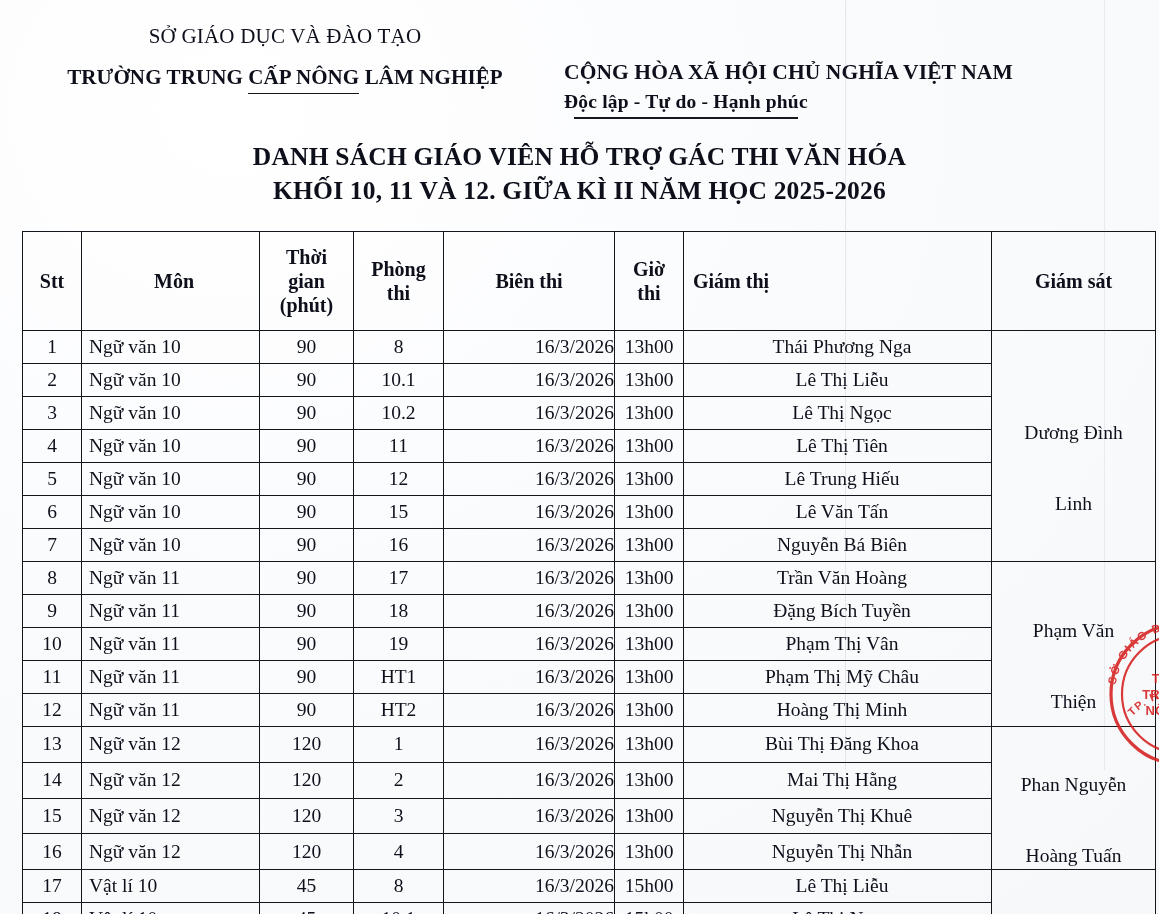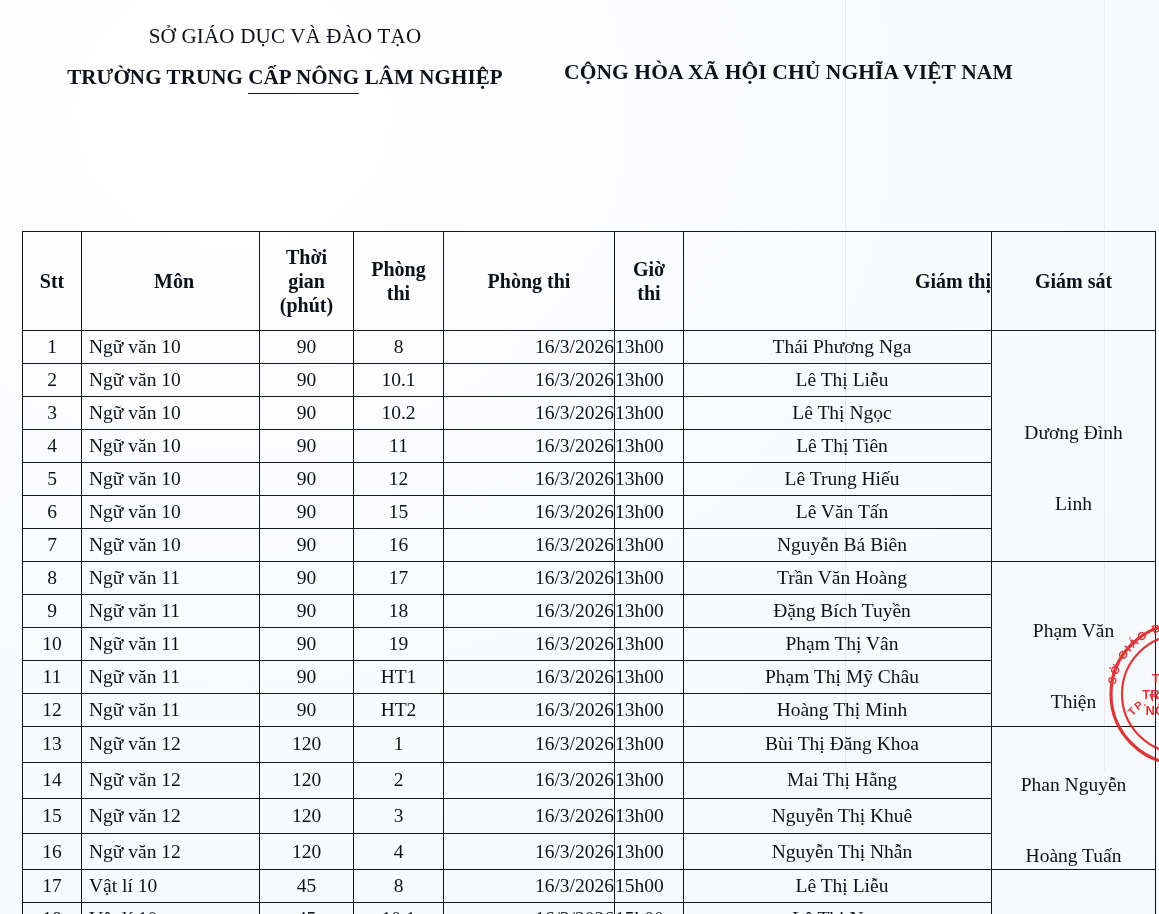--- a/index.html
+++ b/index.html
@@ -170,21 +170,21 @@
   }
   table.sched tbody td {
     height: 32px;
     vertical-align: middle;
   }
   .c-stt   { width: 58px;  text-align: center; }
   .c-mon   { width: 170px; text-align: left; padding-left: 7px !important; }
   .c-time  { width: 93px;  text-align: center; }
   .c-room  { width: 89px;  text-align: center; }
   .c-date  { width: 170px; text-align: right; }
-  .c-hour  { width: 68px;  text-align: left; }
+  .c-hour  { width: 68px;  text-align: center; }
   .c-inv   { width: 298px; text-align: center; padding-left: 9px !important; }
   .c-sup   { width: 163px; text-align: center; vertical-align: middle; }
   .c-sup .sup-name {
     display: block;
     line-height: 27px;
     margin-top: 44px;
   }
 
   
   tr.clipped td {
@@ -212,46 +212,51 @@
 
   <div class="letterhead">
 
     <div class="lh-left">
       <div class="lh-line">SỞ GIÁO DỤC VÀ ĐÀO TẠO</div>
       <div class="school-line"><span>TRƯỜNG TRUNG </span><span class="partial-ul">CẤP NÔNG</span><span> LÂM NGHIỆP</span></div>
     </div>
 
     <div class="lh-right">
       <div class="lh-line nation">CỘNG HÒA XÃ HỘI CHỦ NGHĨA VIỆT NAM</div>
+      <div class="lh-line motto"><span class="underline-wrap">Độc lập - Tự do - Hạnh phúc</span></div>
     </div>
 
   </div>
 
+  <div class="doc-title">
+    <div class="t-line">DANH SÁCH GIÁO VIÊN HỖ TRỢ GÁC THI VĂN HÓA</div>
+    <div class="t-line">KHỐI 10, 11 VÀ 12. GIỮA KÌ II NĂM HỌC 2025-2026</div>
+  </div>
 
   <div class="table-wrap">
     <table class="sched">
       <thead>
         <tr>
           <th class="c-stt">Stt</th>
           <th class="c-mon" style="text-align:center">Môn</th>
           <th class="c-time">
             <div>Thời</div>
             <div>gian</div>
             <div>(phút)</div>
           </th>
           <th class="c-room">
             <div>Phòng</div>
             <div>thi</div>
           </th>
-          <th class="c-date">Phòng thi</th>
+          <th class="c-date">Biên thi</th>
           <th class="c-hour">
             <div>Giờ</div>
             <div>thi</div>
           </th>
-          <th class="c-inv" style="text-align:right">Giám thị</th>
+          <th class="c-inv" style="text-align:left">Giám thị</th>
           <th class="c-sup">Giám sát</th>
         </tr>
       </thead>
       <tbody id="table-body">
           <tr>
             <td class="c-stt">1</td>
             <td class="c-mon">Ngữ văn 10</td>
             <td class="c-time">90</td>
             <td class="c-room">8</td>
             <td class="c-date">16/3/2026</td>

